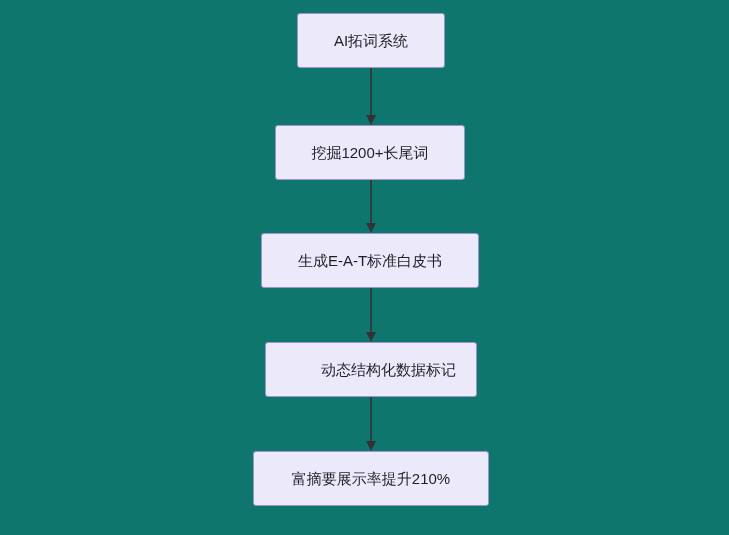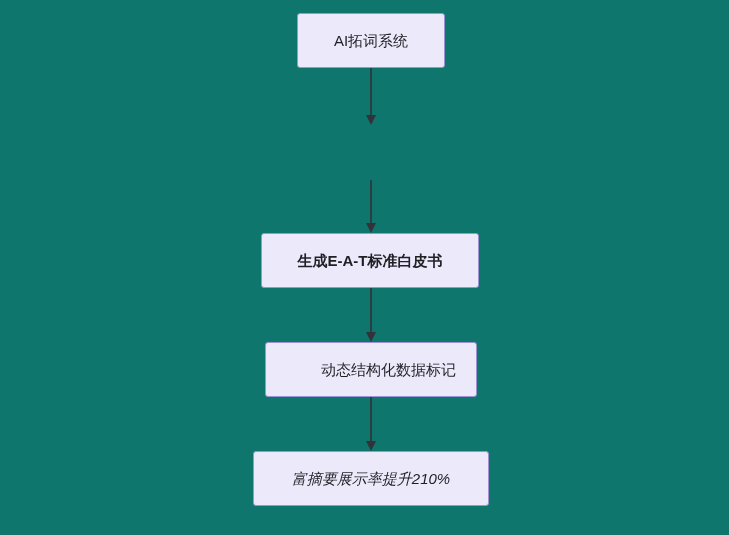--- a/index.html
+++ b/index.html
@@ -63,22 +63,25 @@
       <line x1="10" y1="0" x2="10" y2="45" stroke="#333238"></line>
       <polygon points="10,54 5,44 15,44" fill="#333238"></polygon>
     </svg>
     <svg class="edge" width="20" height="54" style="left: 361px; top: 397px;">
       <line x1="10" y1="0" x2="10" y2="45" stroke="#333238"></line>
       <polygon points="10,54 5,44 15,44" fill="#333238"></polygon>
     </svg>
     <div class="node" style="left: 297px; top: 13px; width: 148px; height: 55px; background: rgb(236, 233, 251); border-color: rgb(157, 146, 212);">
       <span class="node-label">AI拓词系统</span>
     </div>
-    <div class="node" style="left: 261px; top: 233px; width: 218px; height: 55px; background: rgb(236, 233, 251); border-color: rgb(157, 146, 212); font-weight: bold;">
+    <div class="node" style="left: 275px; top: 125px; width: 190px; height: 55px; background: rgb(236, 233, 251); border-color: rgb(157, 146, 212);">
+      <span class="node-label">挖掘1200+长尾词</span>
+    </div>
+    <div class="node" style="left: 261px; top: 233px; width: 218px; height: 55px; background: rgb(236, 233, 251); border-color: rgb(157, 146, 212);">
       <span class="node-label">生成E-A-T标准白皮书</span>
     </div>
     <div class="node" style="left: 265px; top: 342px; width: 212px; height: 55px; background: rgb(236, 233, 251); border-color: rgb(157, 146, 212); padding-left: 35px;">
       <span class="node-label">动态结构化数据标记</span>
     </div>
-    <div class="node" style="left: 253px; top: 451px; width: 236px; height: 55px; background: rgb(236, 233, 251); border-color: rgb(157, 146, 212); font-style: italic;">
+    <div class="node" style="left: 253px; top: 451px; width: 236px; height: 55px; background: rgb(236, 233, 251); border-color: rgb(157, 146, 212);">
       <span class="node-label">富摘要展示率提升210%</span>
     </div>
   </div>
 
 </body></html>

